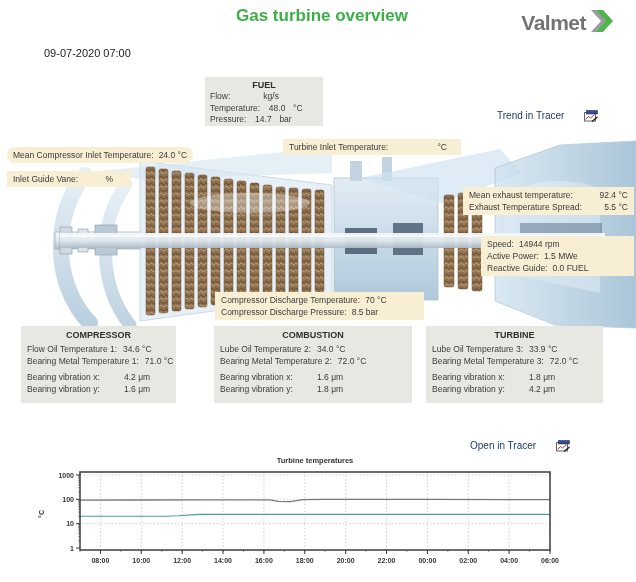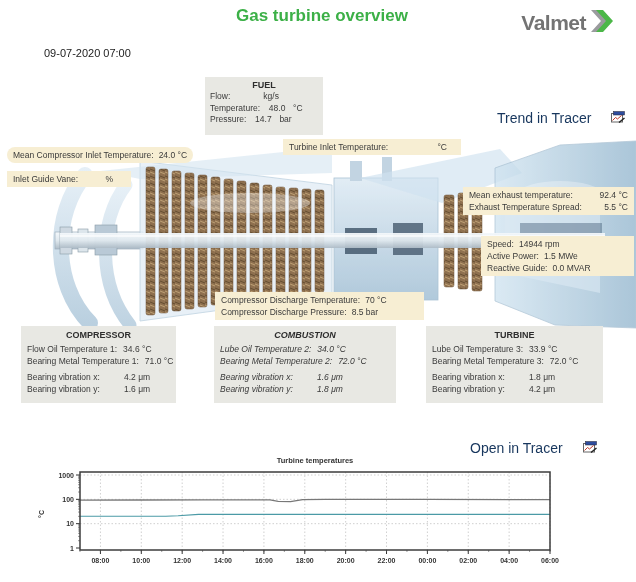--- a/index.html
+++ b/index.html
@@ -16,28 +16,28 @@
   .creambox{background:#f7eed3;z-index:3;}
   .boxtitle{font-size:9px;font-weight:bold;text-align:center;line-height:12px;color:#2e2e2e;}
   .row{font-size:8.5px;line-height:11.5px;white-space:nowrap;color:#3a3a3a;}
   .row .val{margin-left:6px;}
   .fuel-val{display:inline-block;min-width:26px;text-align:center;margin-left:4px;margin-right:3px;}
   .flexrow{display:flex;font-size:8.5px;line-height:12px;white-space:nowrap;color:#3a3a3a;}
   .flexrow .pushval{margin-left:auto;}
   .inlinebox{padding:2px 6px;font-size:8.5px;line-height:12px;white-space:nowrap;color:#3a3a3a;border-radius:8px;}
   .inlinebox .val{margin-left:5px;}
   
-  #fuel-box{left:205px;top:77px;width:118px;height:58px;padding:2px 5px;box-sizing:border-box;}
+  #fuel-box{left:205px;top:77px;width:118px;height:49px;padding:2px 5px;box-sizing:border-box;}
   
   .section-box{top:326px;height:77px;padding:3px 6px;box-sizing:border-box;}
   .section-box .boxtitle{margin-bottom:3px;}
   .vibgap{height:5px;}
   .vibrow{display:grid;grid-template-columns:97px auto;font-size:8.5px;line-height:11.5px;color:#3a3a3a;}
   
-  .tracer-link{display:flex;gap:20px;font-size:14px;color:#17365d;cursor:pointer;z-index:4;}
+  .tracer-link{display:flex;gap:20px;font-size:10px;color:#17365d;cursor:pointer;z-index:4;}
   
   #chart-wrap{left:0;top:454px;width:636px;height:126px;font-weight:bold;}
   .tl{font-size:7px;fill:#333;}
   .ct{font-size:7.5px;fill:#333;}
   
   #turbine-art{left:0;top:133px;width:636px;height:200px;z-index:1;}
 </style>
 </head>
 <body>
 
@@ -181,21 +181,21 @@
   </div>
 
   <div class="abs creambox" style="left:481px;top:236px;width:141px;padding:2px 6px;">
     <div class="inlinebox" style="padding:0;">
       <span>Speed:</span><span class="val">14944 rpm</span>
     </div>
     <div class="inlinebox" style="padding:0;">
       <span>Active Power:</span><span class="val">1.5 MWe</span>
     </div>
     <div class="inlinebox" style="padding:0;">
-      <span>Reactive Guide:</span><span class="val">0.0 MVAR</span>
+      <span>Reactive Guide:</span><span class="val">0.0 FUEL</span>
     </div>
   </div>
 
   <div class="abs creambox" style="left:215px;top:292px;width:197px;padding:2px 6px;">
     <div class="inlinebox" style="padding:0;">
       <span>Compressor Discharge Temperature:</span><span class="val">70 °C</span>
     </div>
     <div class="inlinebox" style="padding:0;">
       <span>Compressor Discharge Pressure:</span><span class="val">8.5 bar</span>
     </div>
@@ -209,21 +209,21 @@
     <div class="vibrow">
         <span>Bearing vibration x:</span>
         <span>4.2 μm</span>
       </div>
     <div class="vibrow">
         <span>Bearing vibration y:</span>
         <span>1.6 μm</span>
       </div>
   </div>
 
-  <div class="abs graybox section-box" style="left:214px;width:182px;font-style:italic;">
+  <div class="abs graybox section-box" style="left:214px;width:198px;">
     <div class="boxtitle">COMBUSTION</div>
     <div class="row"><span>Lube Oil Temperature 2:</span><span class="val">34.0 °C</span></div>
     <div class="row"><span>Bearing Metal Temperature 2:</span><span class="val">72.0 °C</span></div>
     <div class="vibgap"></div>
     <div class="vibrow">
         <span>Bearing vibration x:</span>
         <span>1.6 μm</span>
       </div>
     <div class="vibrow">
         <span>Bearing vibration y:</span>

